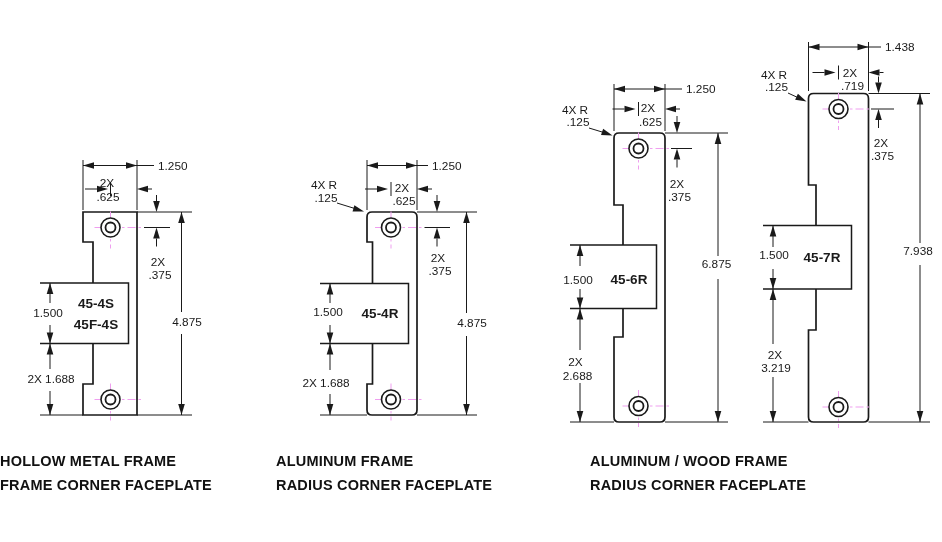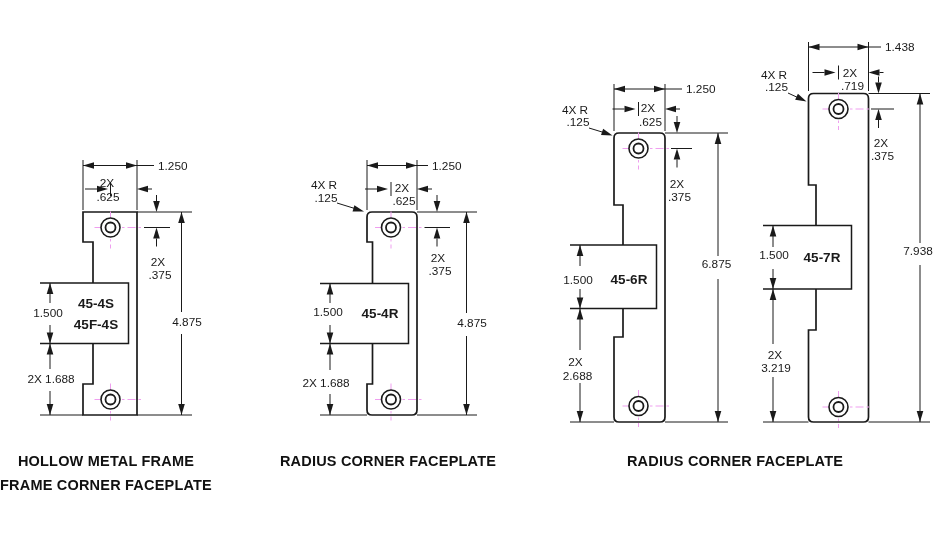--- a/index.html
+++ b/index.html
@@ -1,20 +1,20 @@
 <!DOCTYPE html>
 <html><head>
 <meta charset="utf-8">
 <style>
   html,body{margin:0;padding:0;background:#fff;}
   #canvas{position:relative;width:942px;height:542px;background:#fff;overflow:hidden;
           font-family:"Liberation Sans",sans-serif;}
   svg text{font-family:"Liberation Sans",sans-serif;fill:#1a1a1a;font-size:11.8px;}
   svg text.model{font-size:13.5px;font-weight:bold;}
-  .caption{position:absolute;text-align:center;font-weight:bold;font-size:14.5px;
+  .caption{position:absolute;font-weight:bold;font-size:14.5px;
            line-height:24px;color:#111;letter-spacing:.2px;}
 </style>
 </head>
 <body>
 
 <div id="canvas">
   <svg id="draw" width="942" height="542" viewBox="0 0 942 542">
       <g>
         <path d="M 83,212 H 137 V 415 H 83 V 384 H 93 V 242 H 83 Z" fill="none" stroke="#1a1a1a" stroke-width="1.7"></path>
         <path d="M 40,283 H 128.5 V 343.5 H 40" fill="#ffffff" stroke="#1a1a1a" stroke-width="1.5"></path>
@@ -356,18 +356,20 @@
           <circle cx="838.5" cy="407" r="5" fill="none" stroke="#1a1a1a" stroke-width="1.8"></circle>
         </g>
       </g>
     </svg>
 
   <div class="caption" style="left:0px;top:449px;width:212px;">
     <div>HOLLOW METAL FRAME</div>
     <div>FRAME CORNER FACEPLATE</div>
   </div>
   <div class="caption" style="left:276px;top:449px;width:224px;">
+    <div>ALUMINUM FRAME</div>
     <div>RADIUS CORNER FACEPLATE</div>
   </div>
   <div class="caption" style="left:590px;top:449px;width:290px;">
+    <div>ALUMINUM / WOOD FRAME</div>
     <div>RADIUS CORNER FACEPLATE</div>
   </div>
 </div>
 
 </body></html>

